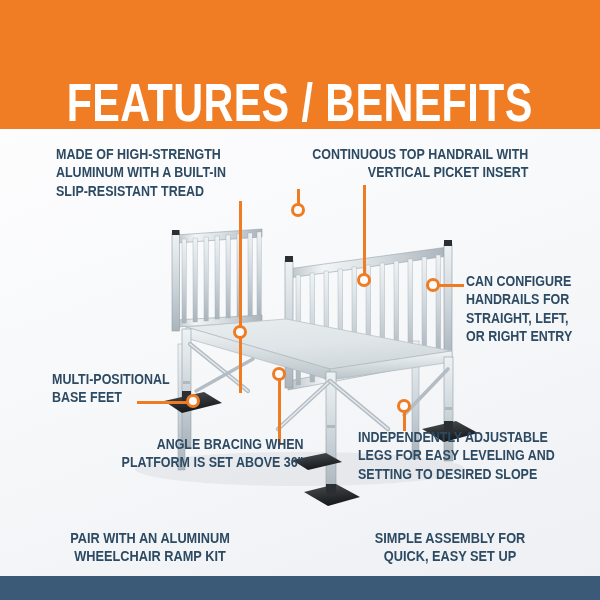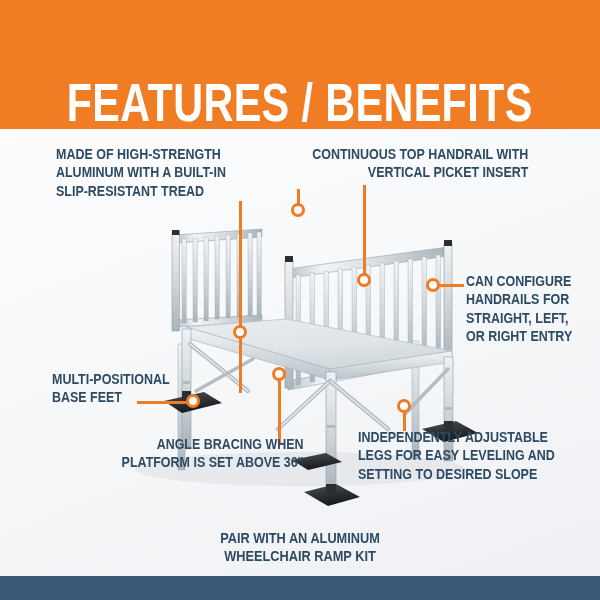--- a/index.html
+++ b/index.html
@@ -276,15 +276,19 @@
     <div>SETTING TO DESIRED SLOPE</div>
   </div>
 
 </div>
 
 <div id="footer-cols">
   <div class="footer-col">
     <span>PAIR WITH AN ALUMINUM</span>
     <span>WHEELCHAIR RAMP KIT</span>
   </div>
+  <div class="footer-col">
+    <span>SIMPLE ASSEMBLY FOR</span>
+    <span>QUICK, EASY SET UP</span>
+  </div>
 </div>
 
 <div id="bottom-bar"></div>
 
 </body></html>

